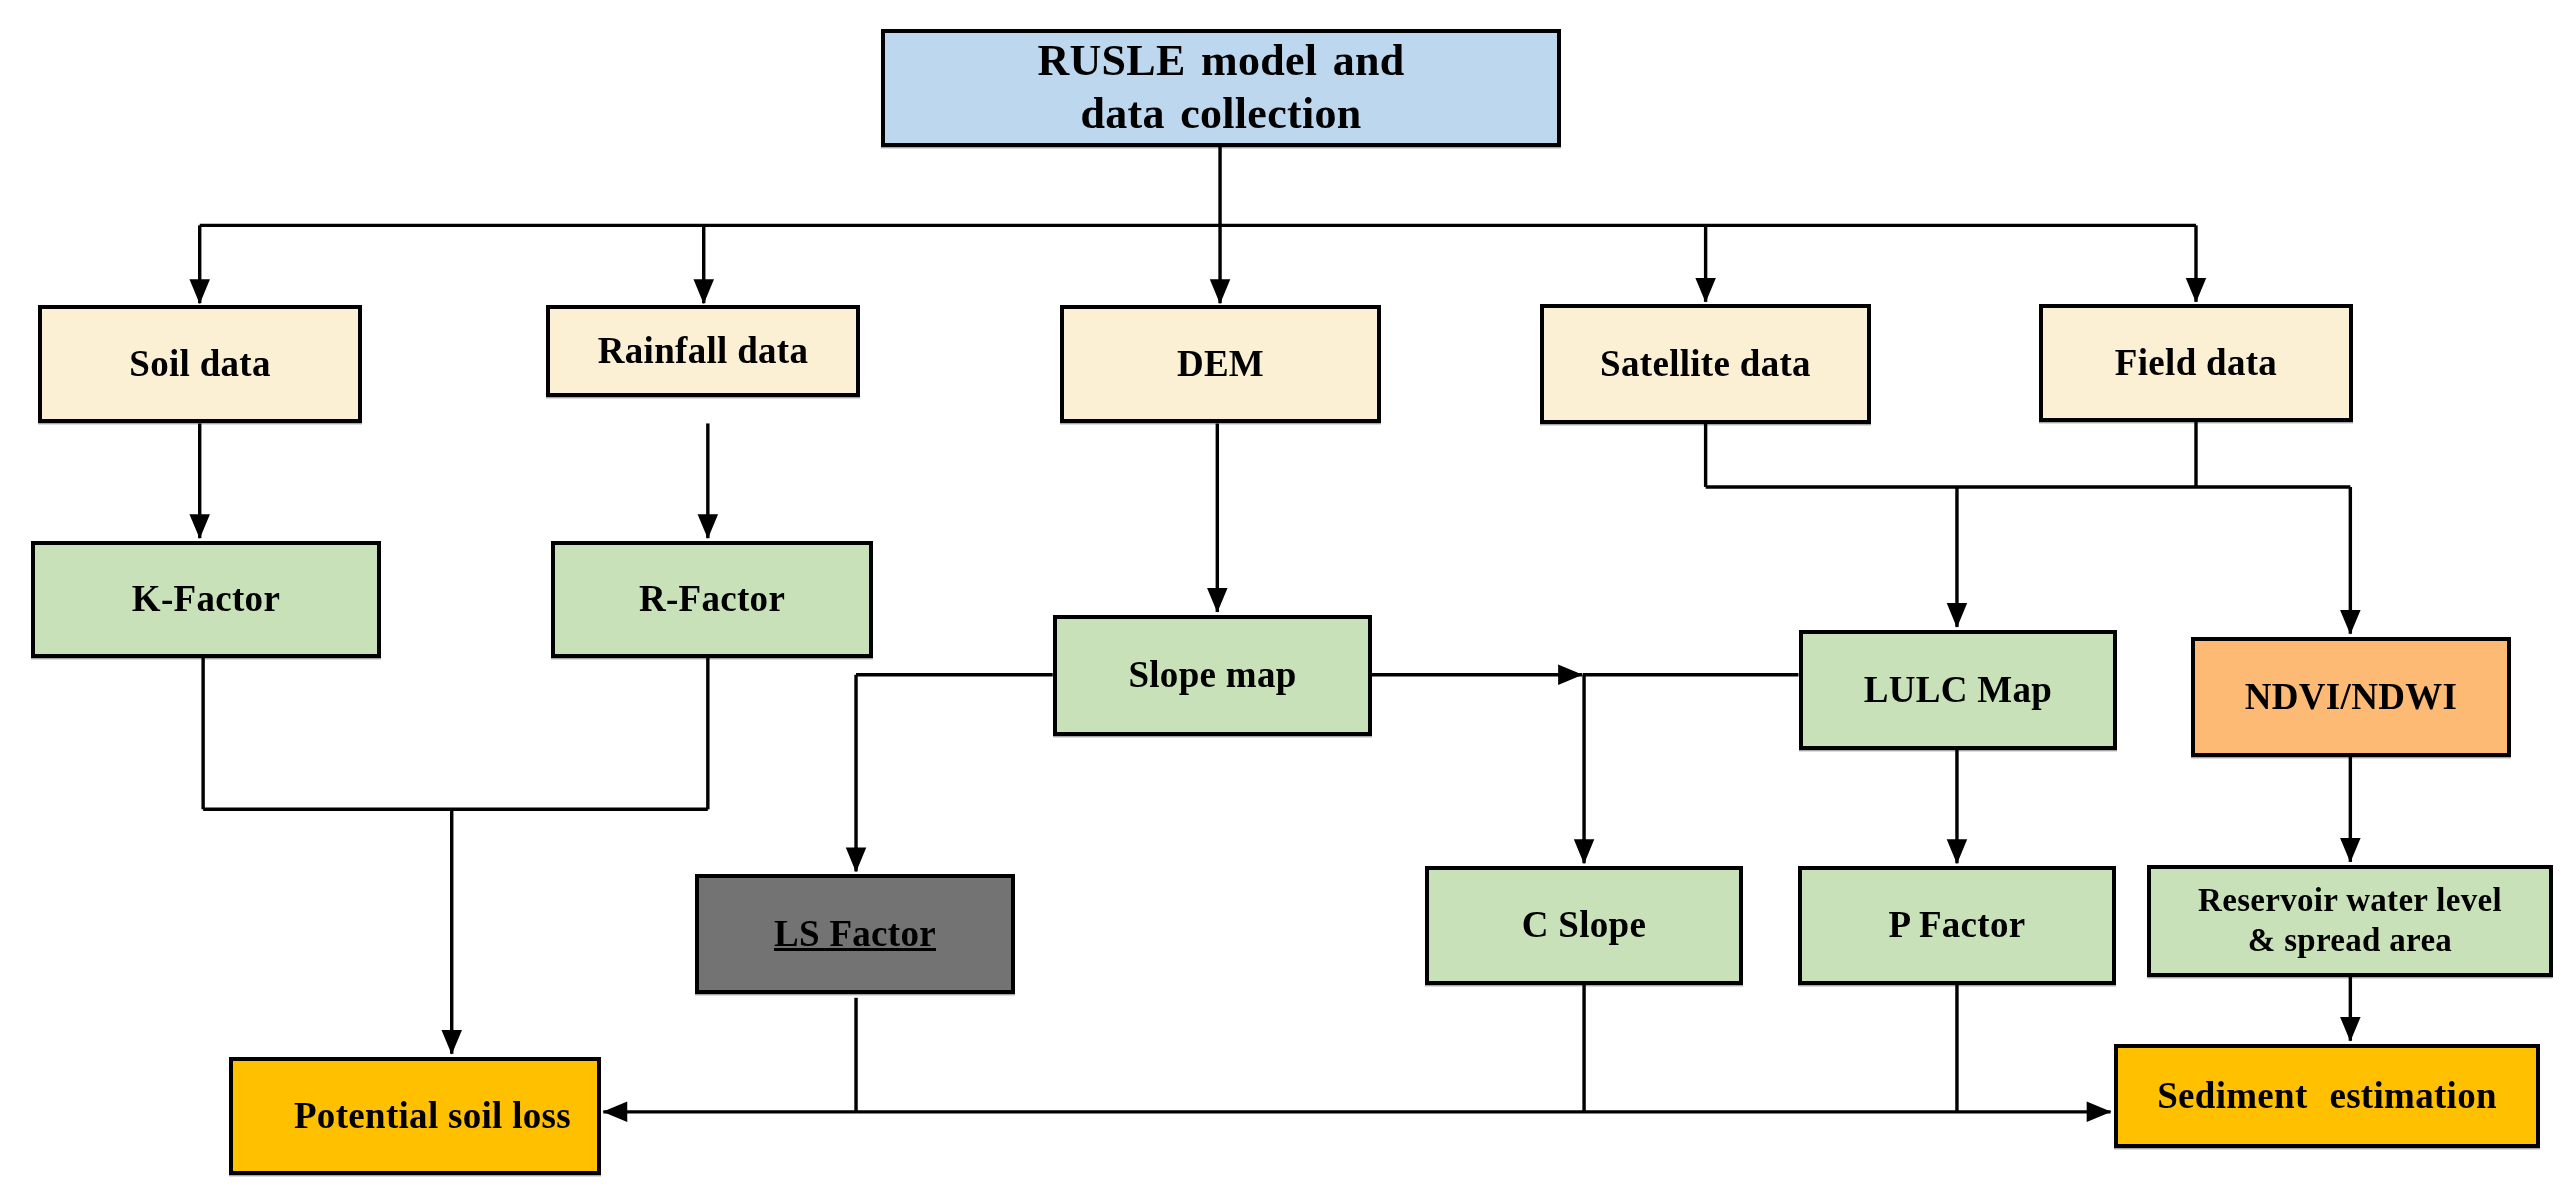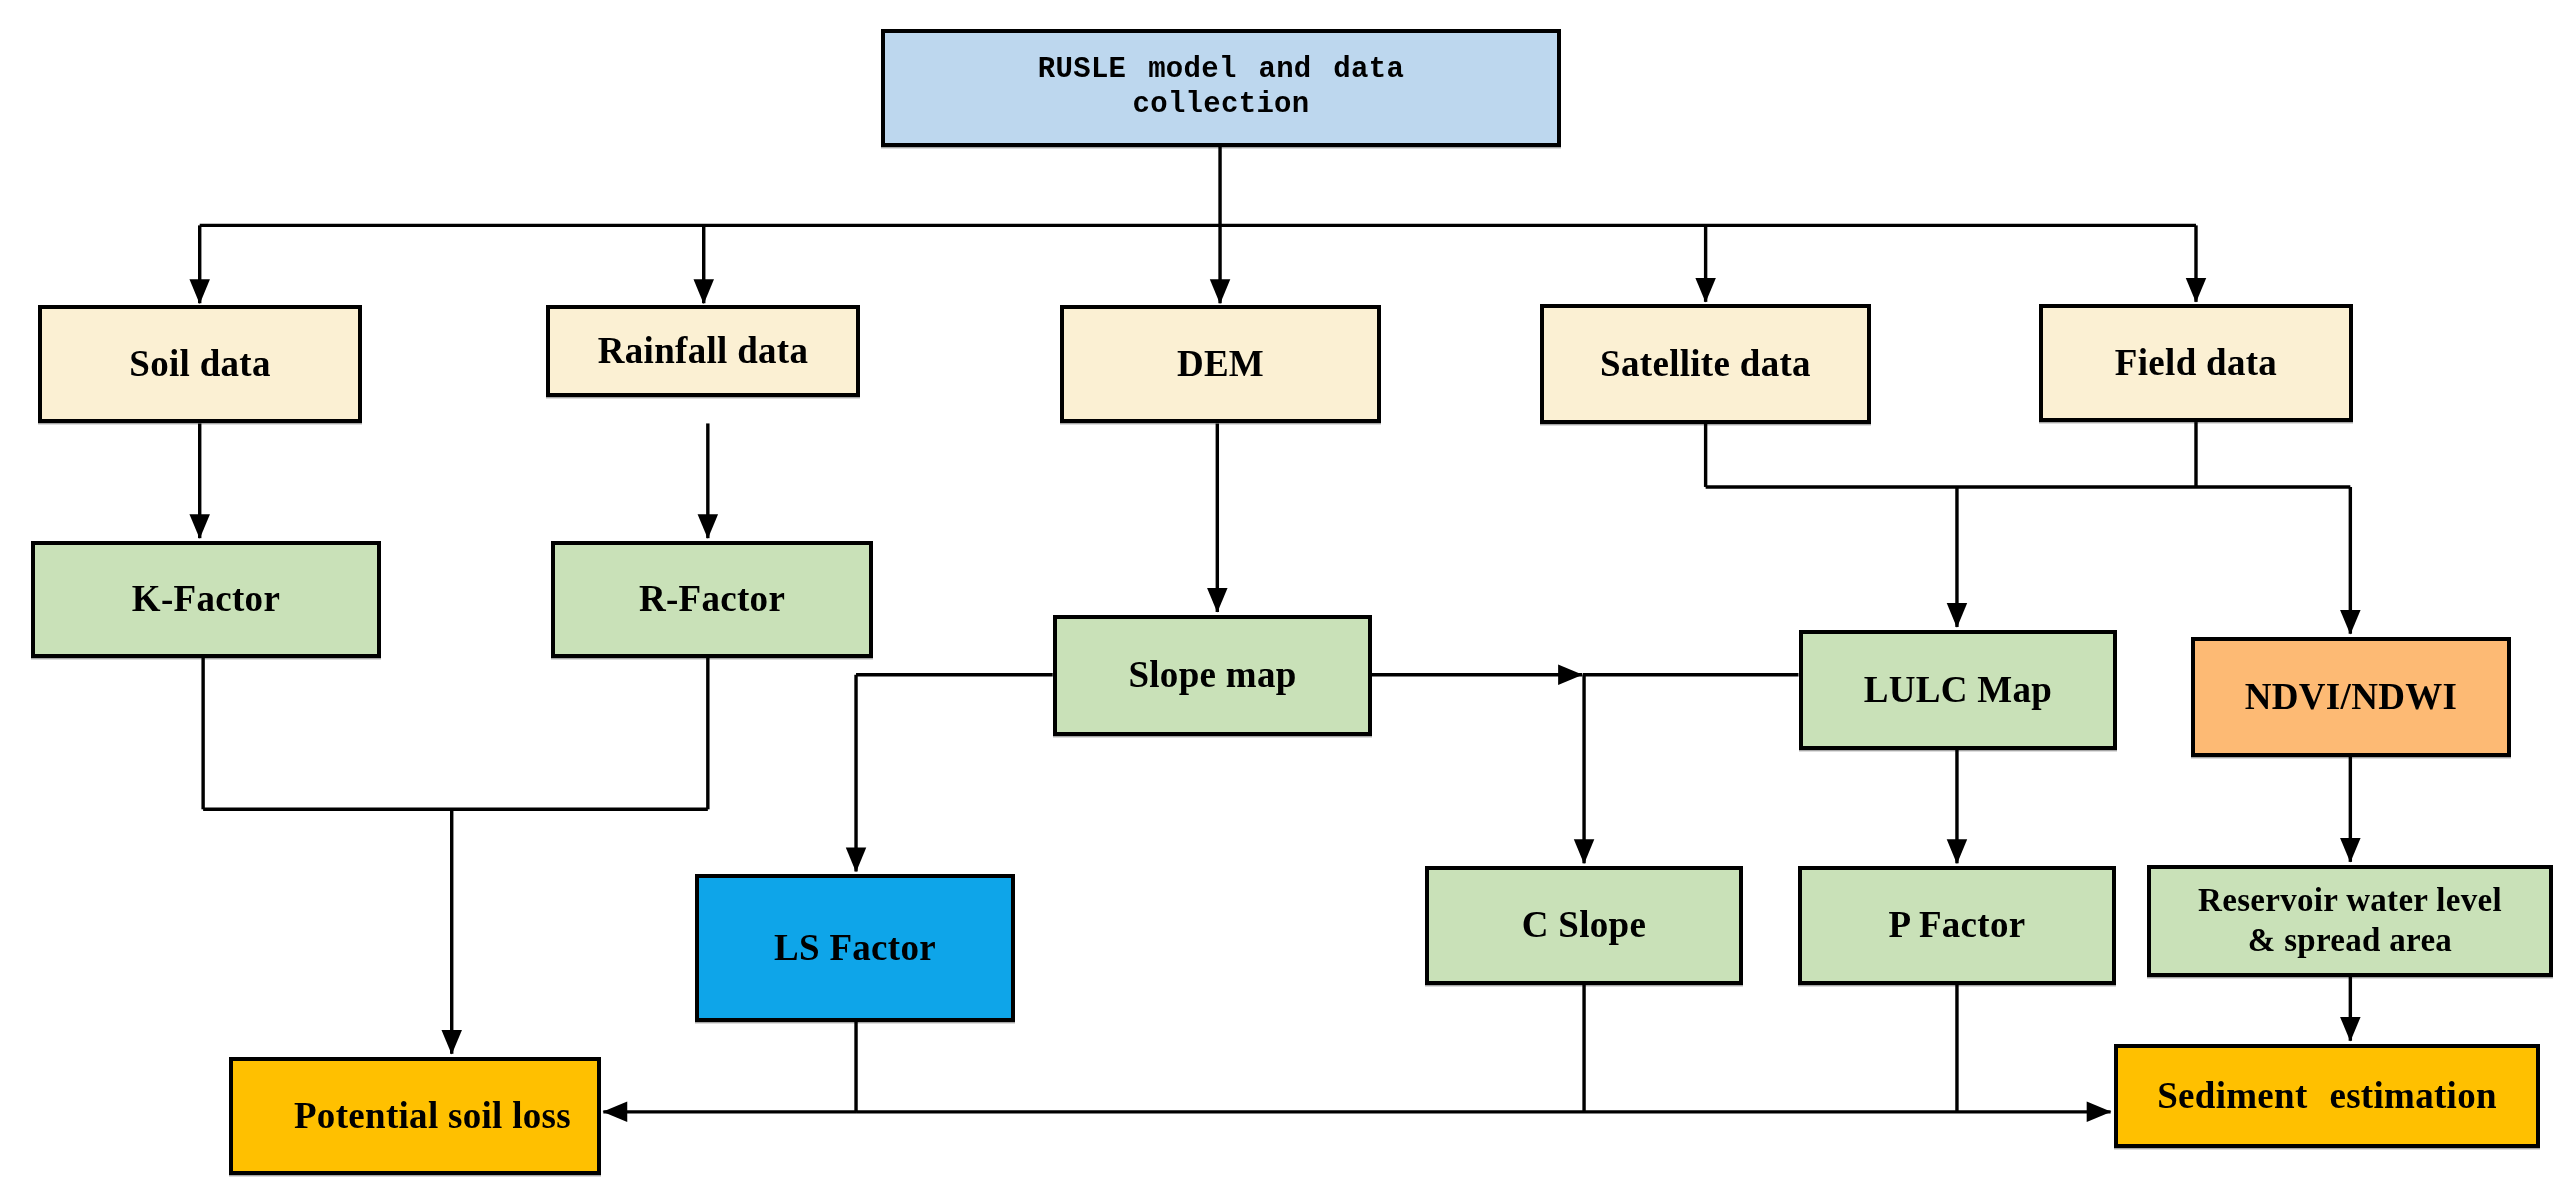--- a/index.html
+++ b/index.html
@@ -36,24 +36,23 @@
     font-size: 37px;
     line-height: 1.2;
     color: #000000;
     white-space: nowrap;
     letter-spacing: 0.3px;
   }
   .lbl.wrap {
     white-space: normal;
   }
   .node-rusle .lbl {
-    font-size: 29px;
+    font-size: 44px;
     max-width: 451px;
     word-spacing: 4.1px;
-    font-family: Liberation Mono, monospace;
   }
   .node-reservoir .lbl {
     font-size: 33px;
     max-width: 328px;
   }
   .node-sediment .lbl {
     word-spacing: 12.3px;
   }
 </style>
 </head>
@@ -145,21 +144,21 @@
   </div>
 
   <div class="node" style="left: 1799px; top: 630px; width: 318px; height: 120px; background-color: rgb(201, 225, 184);">
     <span class="lbl">LULC Map</span>
   </div>
 
   <div class="node" style="left: 2191px; top: 637px; width: 320px; height: 120px; background-color: #fdba74;">
     <span class="lbl">NDVI/NDWI</span>
   </div>
 
-  <div class="node" style="left: 695px; top: 874px; width: 320px; height: 148px; background-color: #0ea5e9;">
+  <div class="node" style="left: 695px; top: 874px; width: 320px; height: 120px; background-color: #737373; text-decoration: underline;">
     <span class="lbl">LS Factor</span>
   </div>
 
   <div class="node" style="left: 1425px; top: 866px; width: 318px; height: 119px; background-color: rgb(201, 225, 184);">
     <span class="lbl">C Slope</span>
   </div>
 
   <div class="node" style="left: 1798px; top: 866px; width: 318px; height: 119px; background-color: rgb(201, 225, 184);">
     <span class="lbl">P Factor</span>
   </div>

